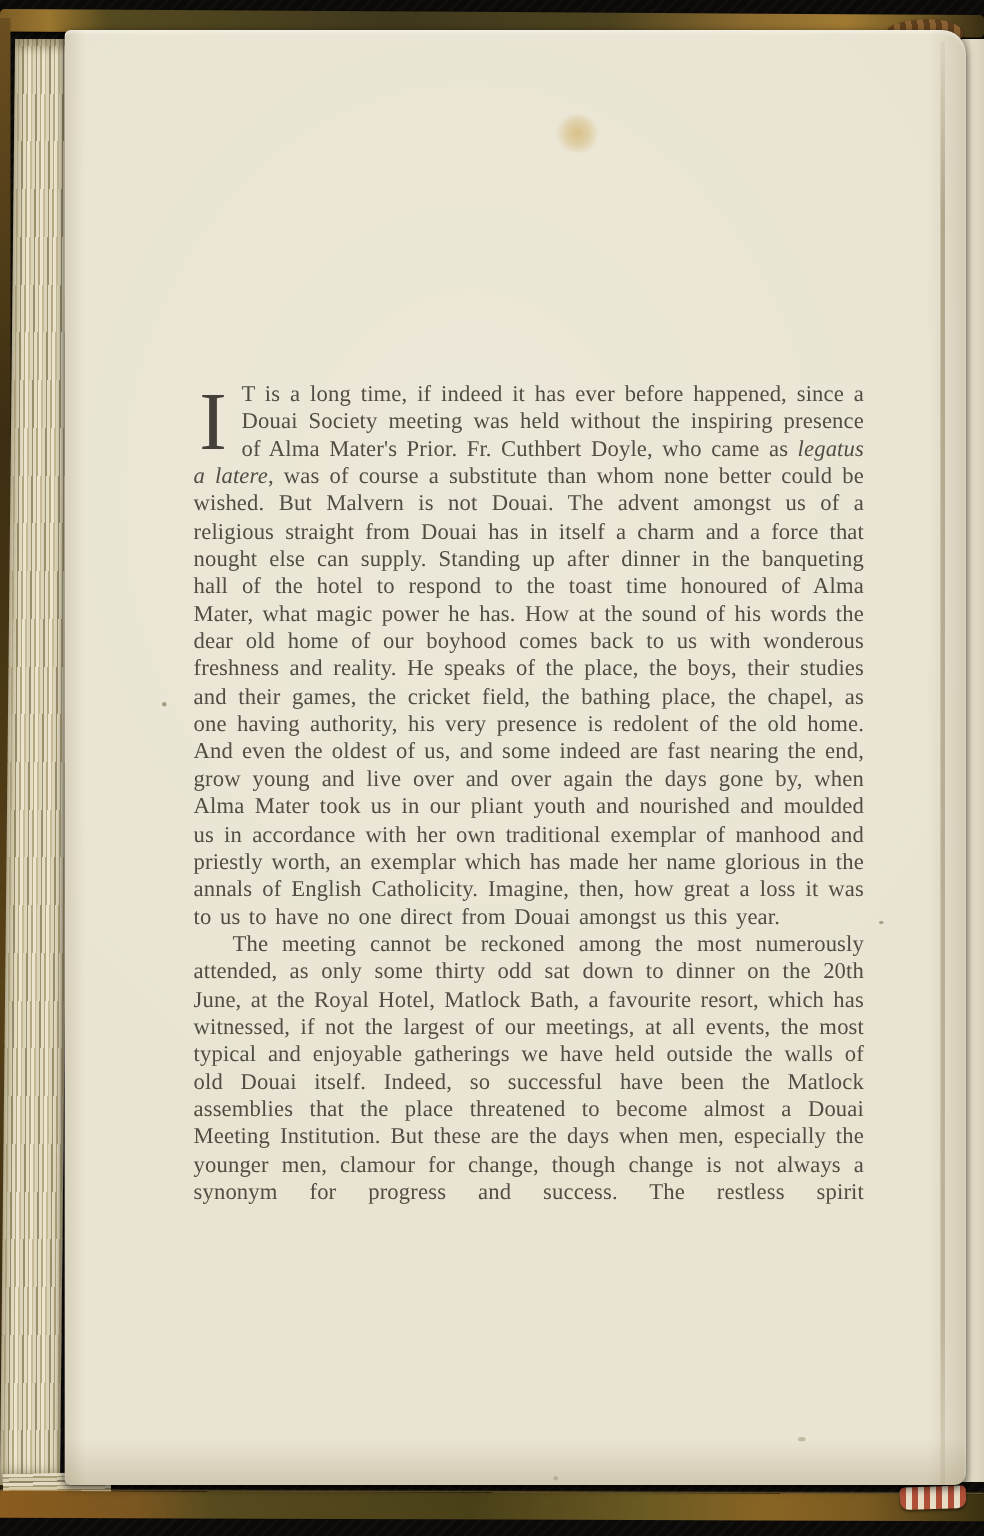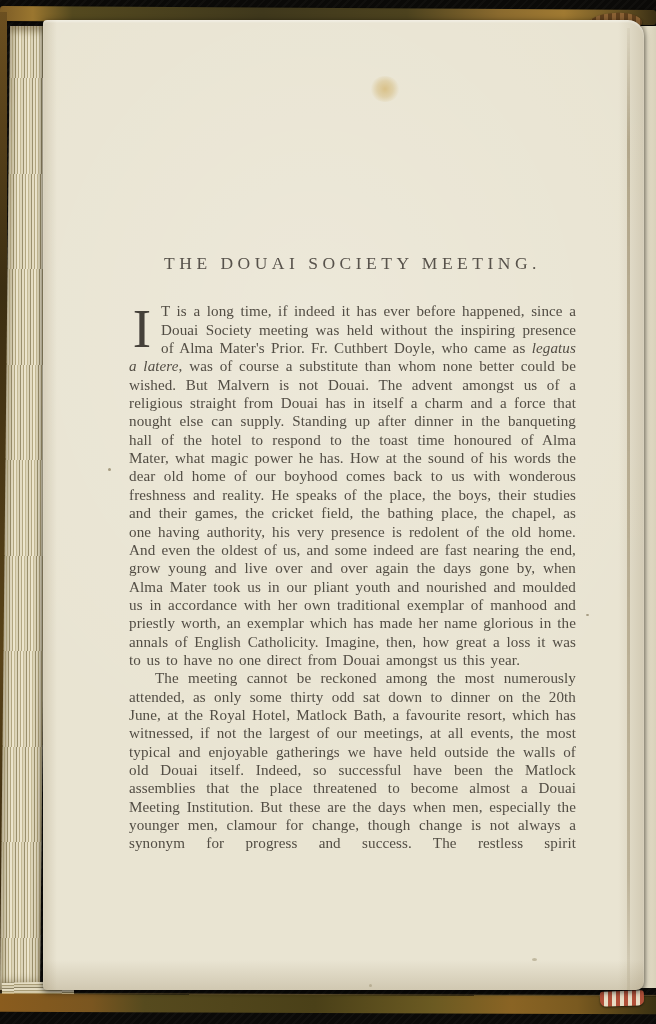--- a/index.html
+++ b/index.html
@@ -103,19 +103,18 @@
 
   <div class="page">
     <div class="crease"></div>
     <div class="stain"></div>
     <div class="speck s1"></div>
     <div class="speck s2"></div>
     <div class="speck s3"></div>
     <div class="speck s4"></div>
 
     <div class="content">
-      <h1>THE DOUAI SOCIETY MEETING.</h1>
       <p class="para1"><span class="dropcap">I</span><span>T is a long time, if indeed it has ever before happened, since a Douai Society meeting was held without the inspiring presence of Alma Mater's Prior.  Fr. Cuthbert Doyle, who came as </span><i>legatus a latere</i><span>, was of course a substitute than whom none better could be wished.  But Malvern is not Douai.  The advent amongst us of a religious straight from Douai has in itself a charm and a force that nought else can supply.  Standing up after dinner in the banqueting hall of the hotel to respond to the toast time honoured of Alma Mater, what magic power he has.  How at the sound of his words the dear old home of our boyhood comes back to us with wonderous freshness and reality.  He speaks of the place, the boys, their studies and their games, the cricket field, the bathing place, the chapel, as one having authority, his very presence is redolent of the old home.  And even the oldest of us, and some indeed are fast nearing the end, grow young and live over and over again the days gone by, when Alma Mater took us in our pliant youth and nourished and moulded us in accordance with her own traditional exemplar of manhood and priestly worth, an exemplar which has made her name glorious in the annals of English Catholicity.  Imagine, then, how great a loss it was to us to have no one direct from Douai amongst us this year.</span></p>
       <p class="para2">The meeting cannot be reckoned among the most numerously attended, as only some thirty odd sat down to dinner on the 20th June, at the Royal Hotel, Matlock Bath, a favourite resort, which has witnessed, if not the largest of our meetings, at all events, the most typical and enjoyable gatherings we have held outside the walls of old Douai itself.  Indeed, so successful have been the Matlock assemblies that the place threatened to become almost a Douai Meeting Institution.  But these are the days when men, especially the younger men, clamour for change, though change is not always a synonym for progress and success.  The restless spirit</p>
     </div>
   </div>
 
 </div>
 
 </body></html>

